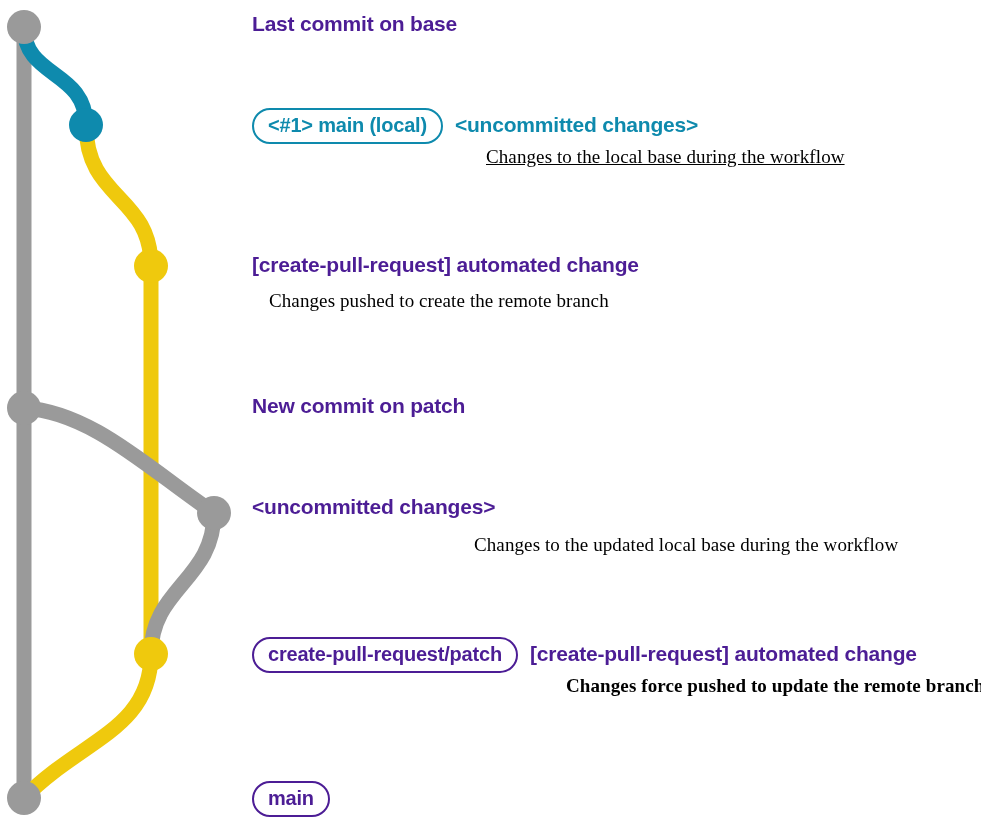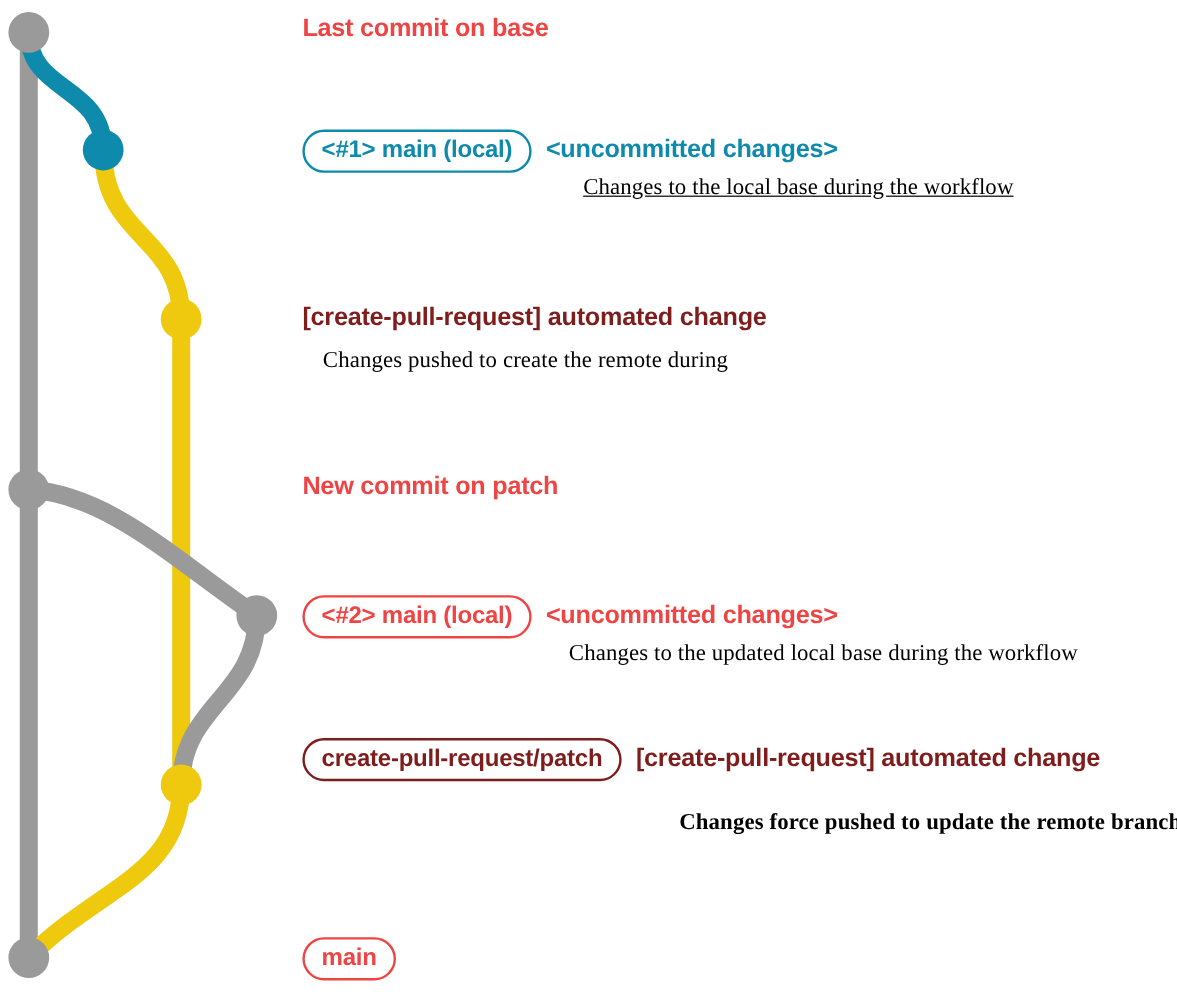--- a/index.html
+++ b/index.html
@@ -60,22 +60,22 @@
   .commit-detail {
     position: absolute;
     font-family: "Liberation Serif", serif;
     font-size: 19px;
     color: #000000;
     white-space: nowrap;
     letter-spacing: 0.1px;
   }
 
   .c-blue   { color: #0e8aad; }
-  .c-yellow { color: #7f1d1d; }
-  .c-gray   { color: #ef4444; }
+  .c-yellow { color: #4c1d95; }
+  .c-gray   { color: #4c1d95; }
 </style>
 </head>
 <body>
 
 <svg id="graph-canvas" viewBox="0 0 981 827" width="981" height="827" xmlns="http://www.w3.org/2000/svg">
 
   <path d="M 24 27 L 24 798" stroke="#9a9a9a" stroke-width="15" fill="none" stroke-linecap="butt"></path>
 
   <path d="M 24 27 C 24 78, 86 70, 86 125" stroke="#0e8aad" stroke-width="15" fill="none" stroke-linecap="butt"></path>
 
@@ -104,33 +104,32 @@
 
 <div class="commit-row" style="top:108px;text-align:right;">
   <span class="badge c-blue">&lt;#1&gt; main (local)</span>
   <span class="commit-subject c-blue">&lt;uncommitted changes&gt;</span>
 </div>
 <div class="commit-detail" style="left:486px; top:146px;text-decoration:underline;">Changes to the local base during the workflow</div>
 
 <div class="commit-row" style="top:254px;">
   <span class="commit-subject c-yellow">[create-pull-request] automated change</span>
 </div>
-<div class="commit-detail" style="left:269px; top:290px;">Changes pushed to create the remote during</div>
+<div class="commit-detail" style="left:269px; top:290px;">Changes pushed to create the remote branch</div>
 
 <div class="commit-row" style="top:395px;">
   <span class="commit-subject c-gray">New commit on patch</span>
 </div>
 
 <div class="commit-row" style="top:496px;">
-  <span class="badge c-gray">&lt;#2&gt; main (local)</span>
   <span class="commit-subject c-gray">&lt;uncommitted changes&gt;</span>
 </div>
 <div class="commit-detail" style="left:474px; top:534px;">Changes to the updated local base during the workflow</div>
 
-<div class="commit-row" style="top:615px;justify-content:flex-end;">
+<div class="commit-row" style="top:637px;justify-content:flex-end;">
   <span class="badge c-yellow">create-pull-request/patch</span>
   <span class="commit-subject c-yellow">[create-pull-request] automated change</span>
 </div>
 <div class="commit-detail" style="left:566px; top:675px;font-weight:bold;">Changes force pushed to update the remote branch</div>
 
 <div class="commit-row" style="top:781px;flex-direction:column;">
   <span class="badge c-gray">main</span>
 </div>
 
 </body></html>

